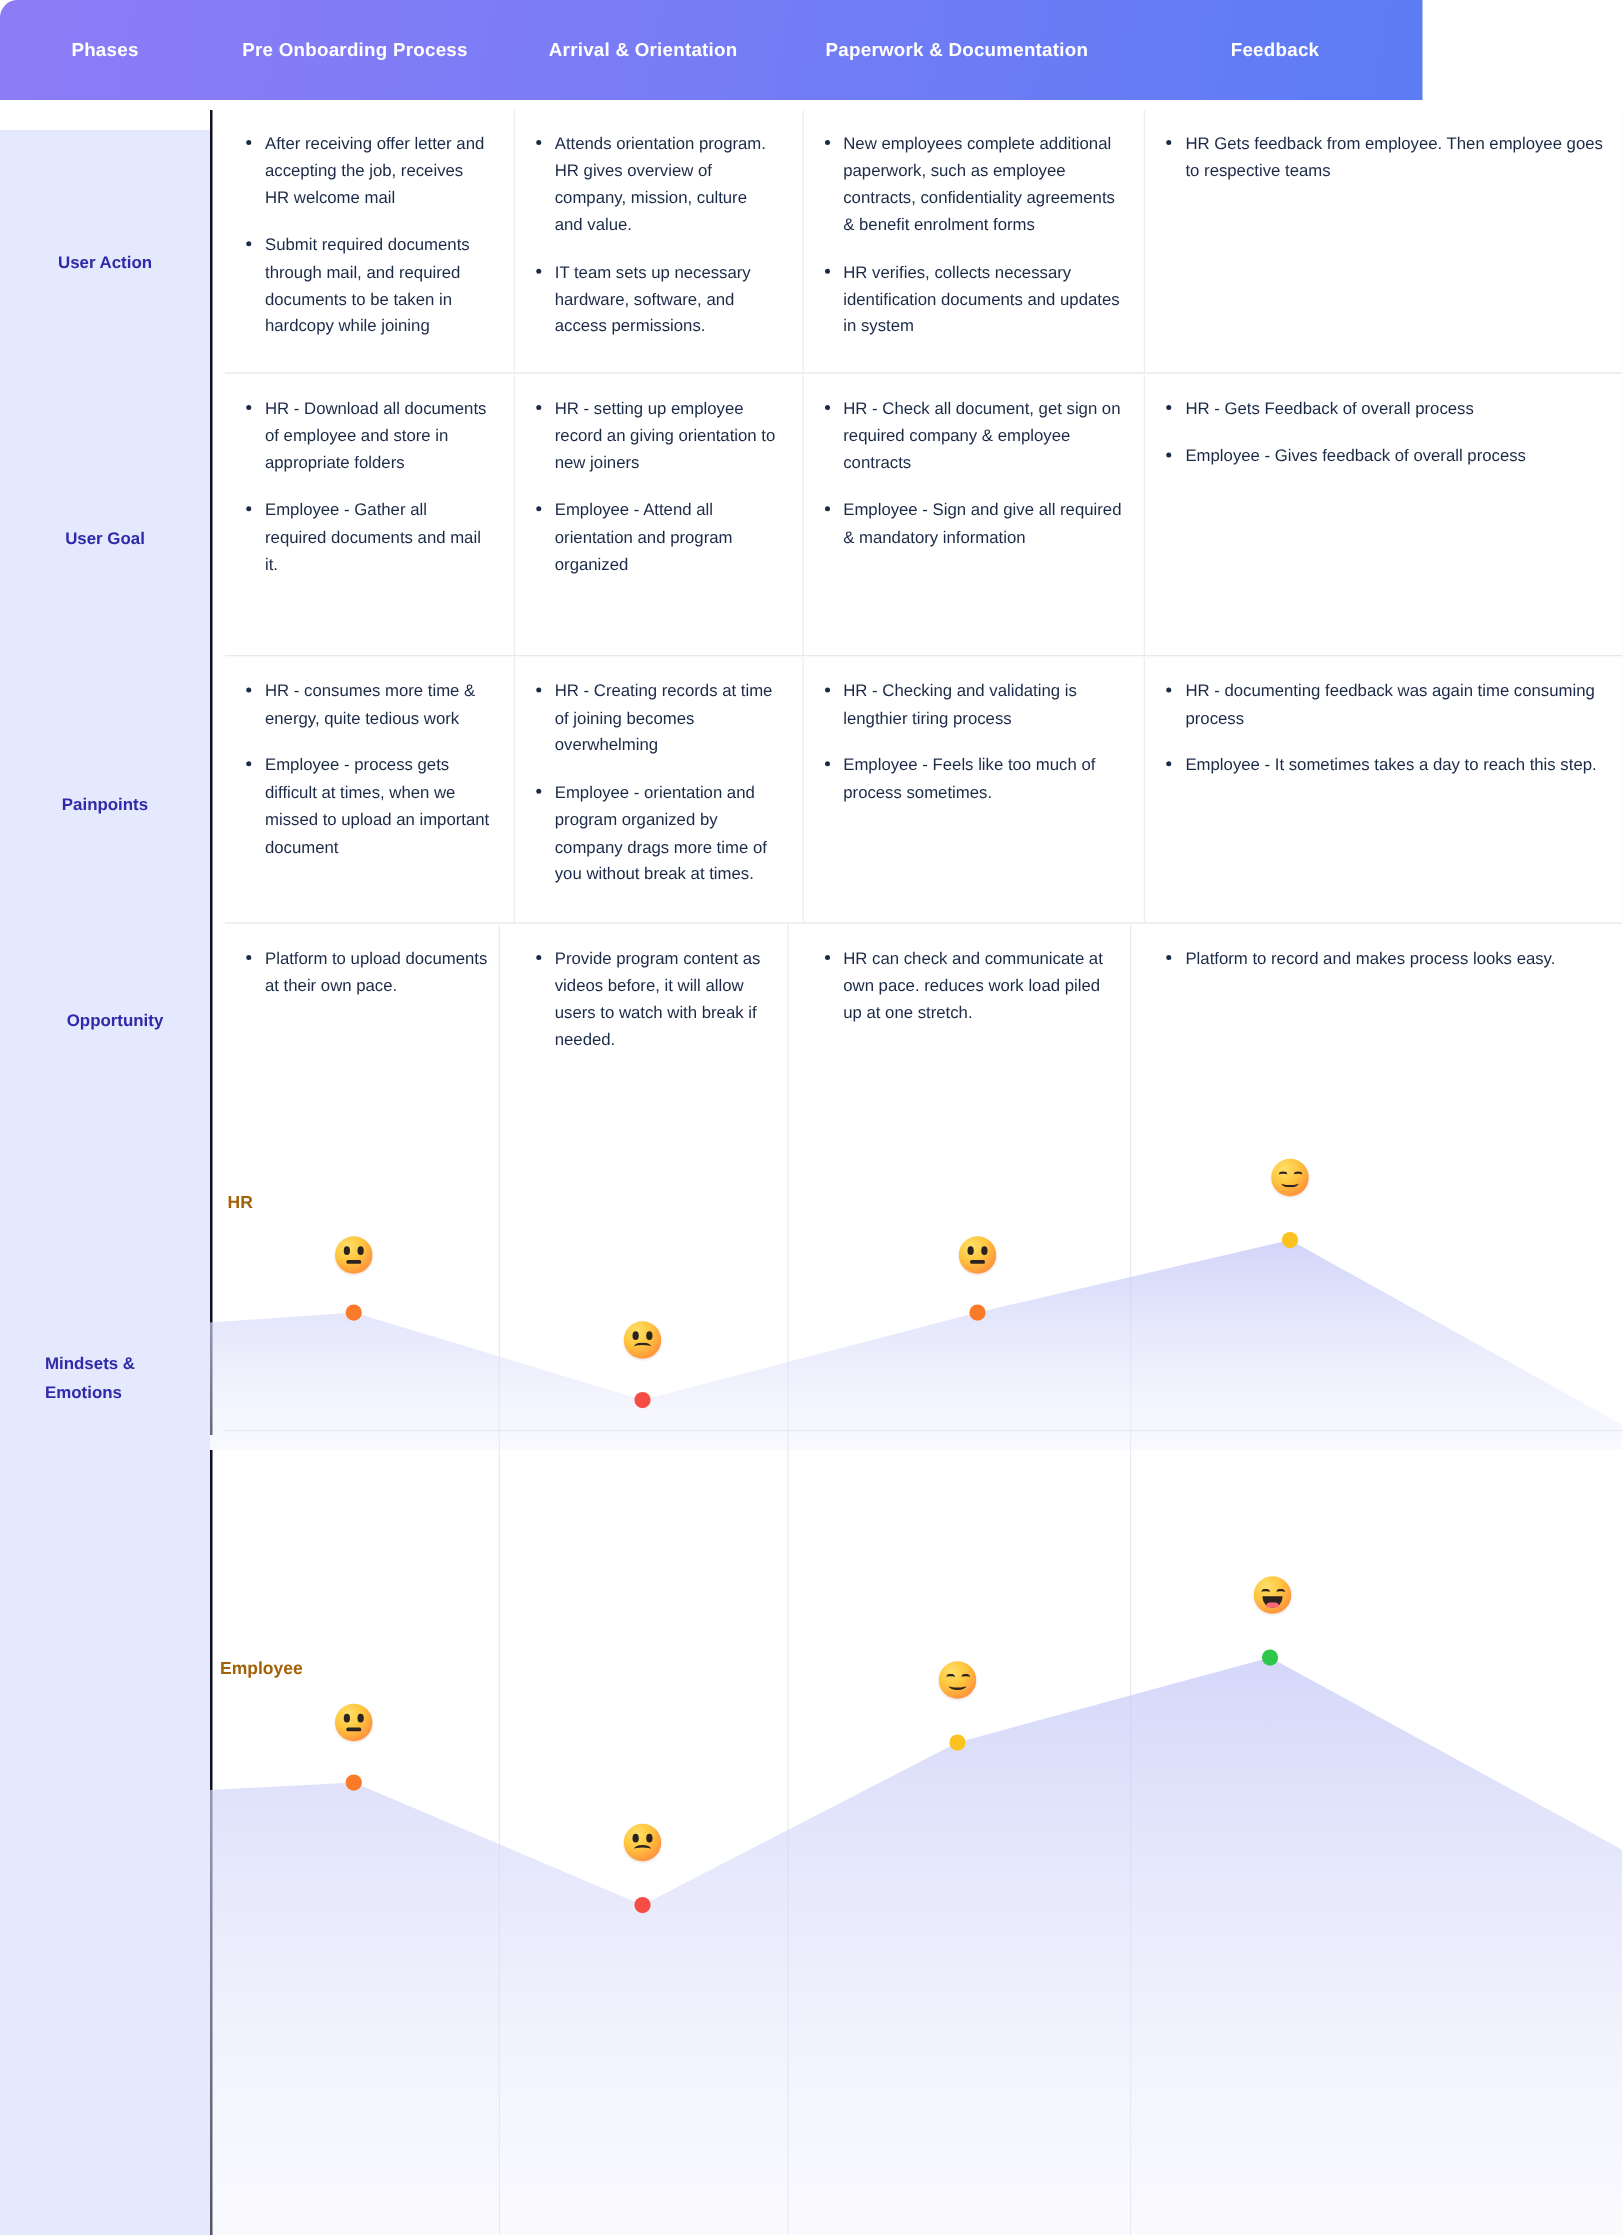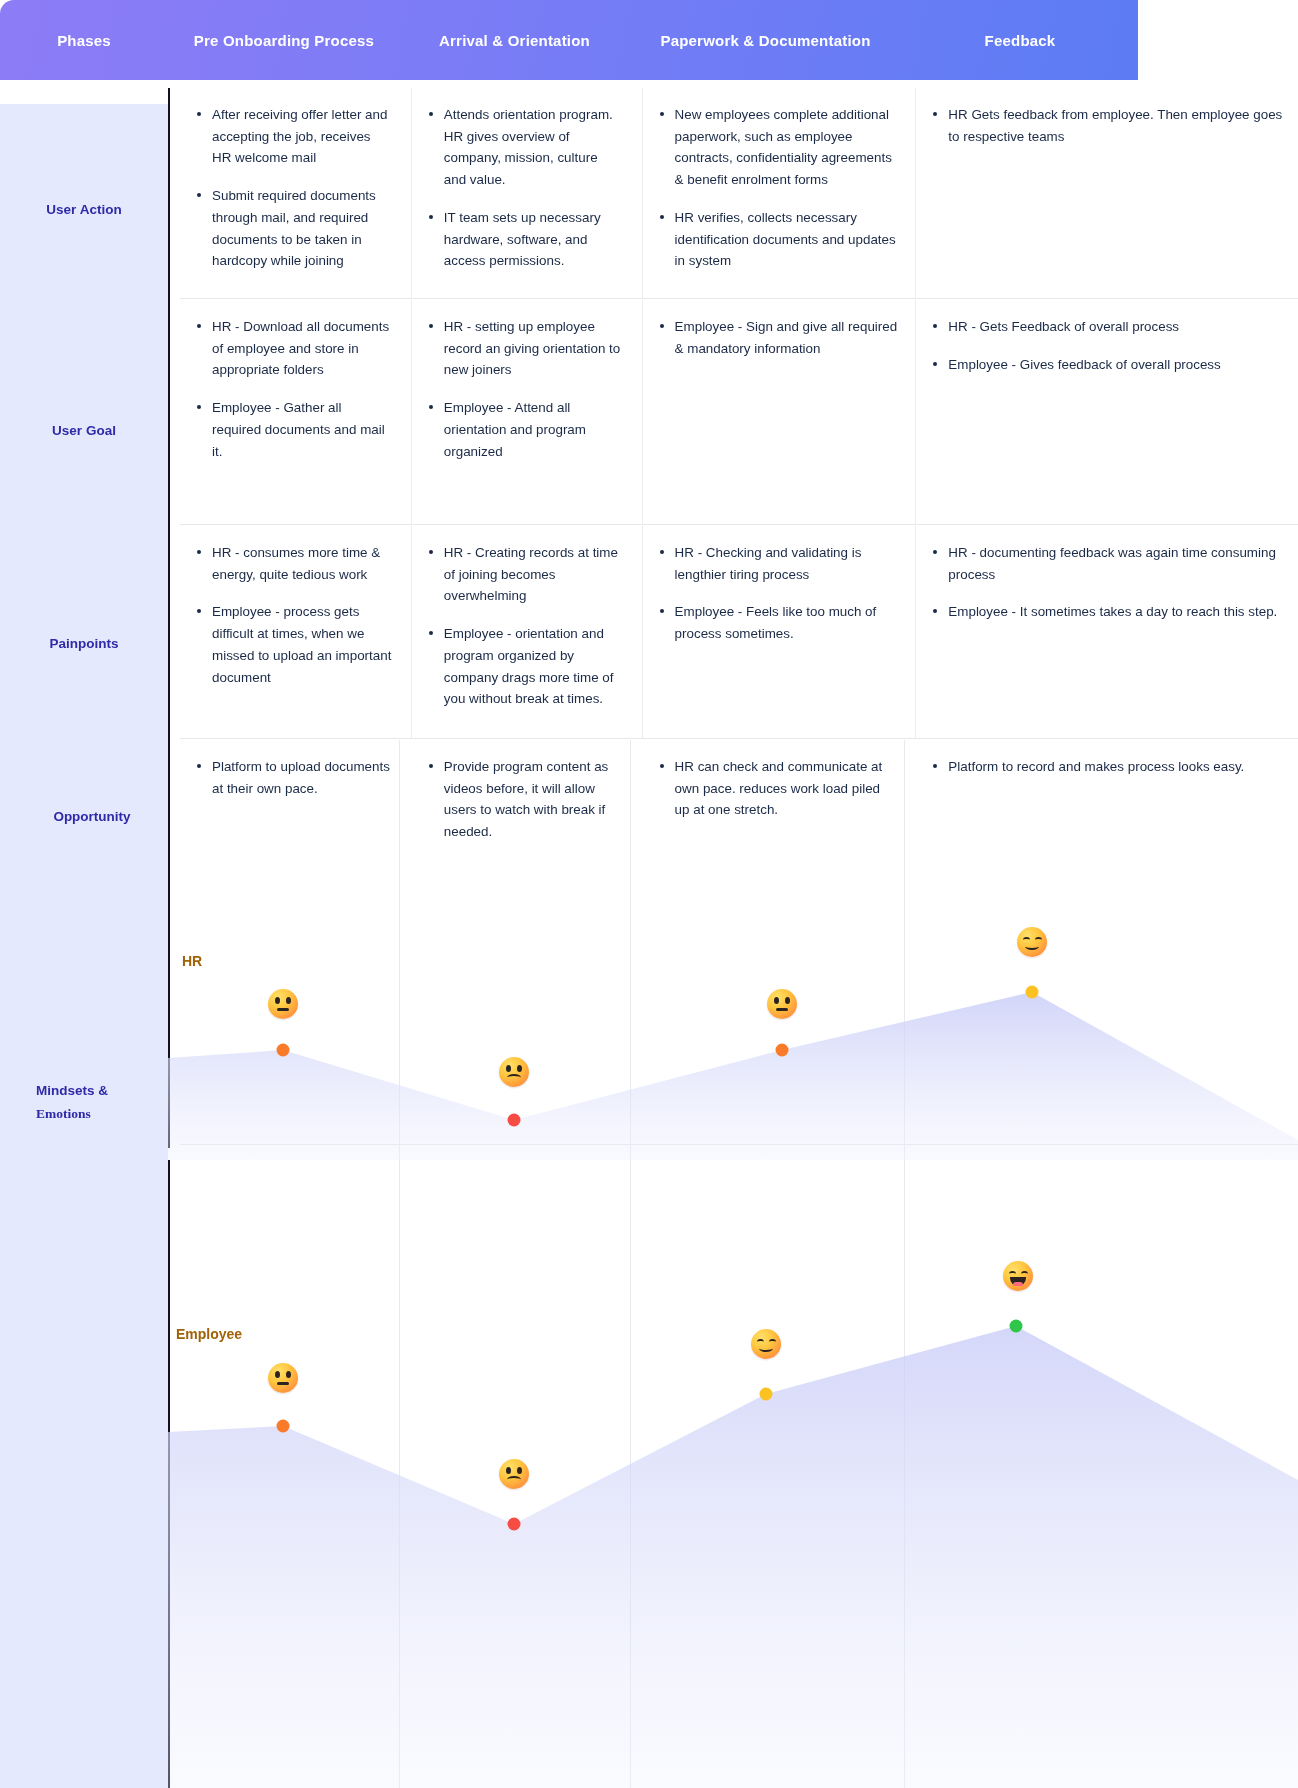--- a/index.html
+++ b/index.html
@@ -237,21 +237,21 @@
     <div class="hdr-cell hdr-col c3">Paperwork &amp; Documentation</div>
     <div class="hdr-cell hdr-col c4">Feedback</div>
   </div>
 
   <div class="rail">
     <div class="rail-label" style="top:94px;">User Action</div>
     <div class="rail-label" style="top:315px;">User Goal</div>
     <div class="rail-label" style="top:528px;">Painpoints</div>
     <div class="rail-label" style="top:701px;padding-left:16px;">Opportunity</div>
     <div class="rail-label left-al" style="top:975px;">Mindsets &amp;</div>
-    <div class="rail-label left-al" style="top:998px;font-family:Liberation Serif, serif;">Emotions</div>
+    <div class="rail-label left-al" style="top:998px;">Emotions</div>
   </div>
 
   <div class="vline" style="top:88px; height:1060px;"></div>
   <div class="vline" style="top:1160px; height:628px;"></div>
 
   <div class="grid">
 
     <div class="row" style="top:8px; height:210px;">
       <div class="cell c1">
         <ul class="bullets">
@@ -286,20 +286,21 @@
         </ul>
       </div>
       <div class="cell c2">
         <ul class="bullets">
           <li>HR - setting up employee record an giving orientation to new joiners</li>
           <li>Employee - Attend all orientation and program organized</li>
         </ul>
       </div>
       <div class="cell c3">
         <ul class="bullets">
+          <li>HR - Check all document, get sign on required company &amp; employee contracts</li>
           <li>Employee - Sign and give all required &amp; mandatory information</li>
         </ul>
       </div>
       <div class="cell c4">
         <ul class="bullets">
           <li>HR - Gets Feedback of overall process</li>
           <li>Employee - Gives feedback of overall process</li>
         </ul>
       </div>
     </div>

